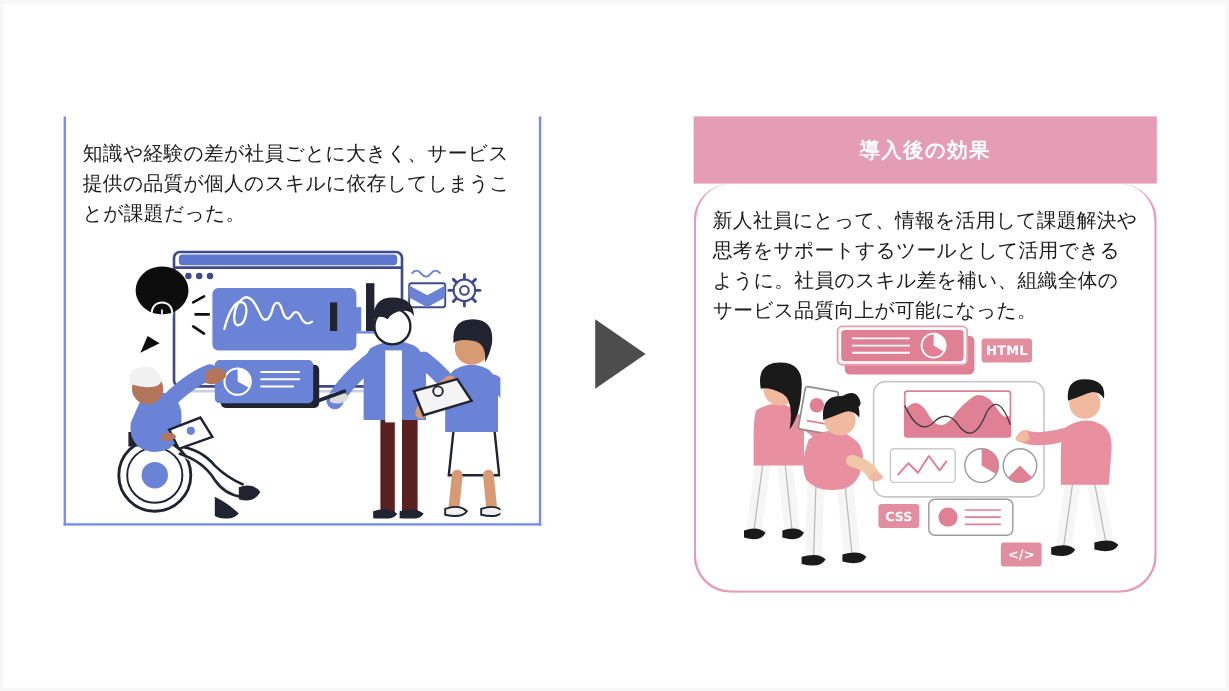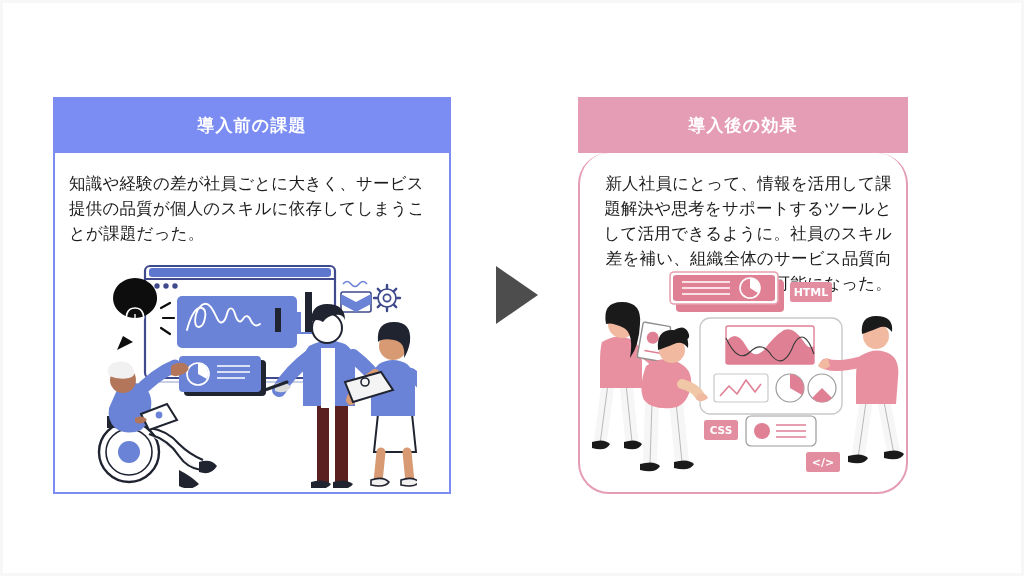--- a/index.html
+++ b/index.html
@@ -54,21 +54,21 @@
     line-height: 1.52;
     color: #1c1c1c;
     letter-spacing: 0.2px;
     white-space: pre-line;
   }
 
   #card-before { left: 50px; top: 94px; width: 398px; }
   #card-before .card-header { background: #7b8df3; }
   #card-before .card-body { border-color: #7b8df3; }
 
-  #card-after { left: 575px; top: 94px; width: 330px; text-align: right; }
+  #card-after { left: 575px; top: 94px; width: 386px; }
   #card-after .card-header { background: #e59cb5; }
   #card-after .card-body { border-color: #e59cb5; border-radius: 31px; }
 
   
   #arrow {
     position: absolute;
     left: 493px;
     top: 263px;
     width: 0;
     height: 0;
@@ -84,23 +84,20 @@
     transform: translateX(-50%);
     bottom: 4px;
   }
 </style>
 </head>
 <body>
 
 <div id="slide">
 
   <div class="card" id="card-before">
-    <div class="card-header">
-      <span>導入前の課題</span>
-    </div>
     <div class="card-body">
       <div class="card-text">知識や経験の差が社員ごとに大きく、サービス提供の品質が個人のスキルに依存してしまうことが課題だった。</div>
 
       <svg class="illus" width="330" height="232" viewBox="0 0 330 232" xmlns="http://www.w3.org/2000/svg">
         <defs>
           <clipPath id="lc-screen">
               <rect x="60" y="12" width="185" height="104" rx="3"></rect>
             </clipPath>
         </defs>
 

